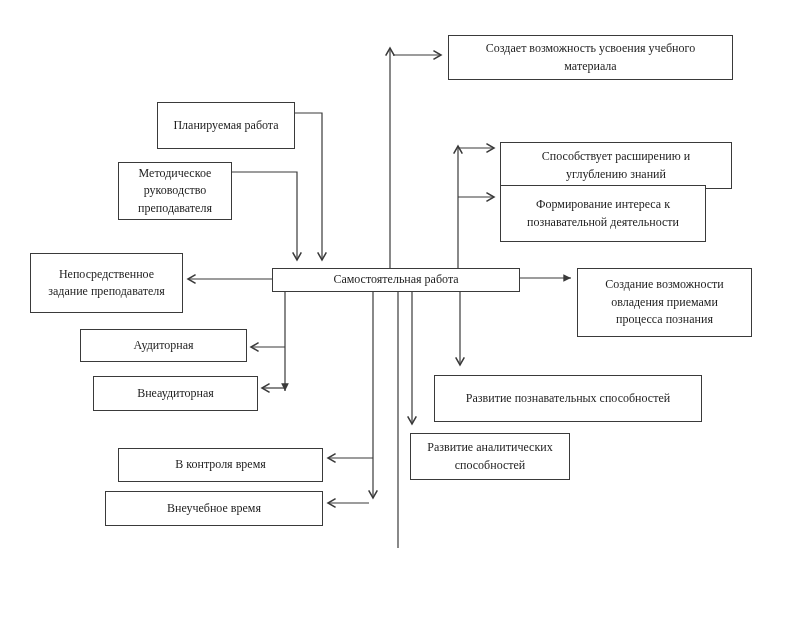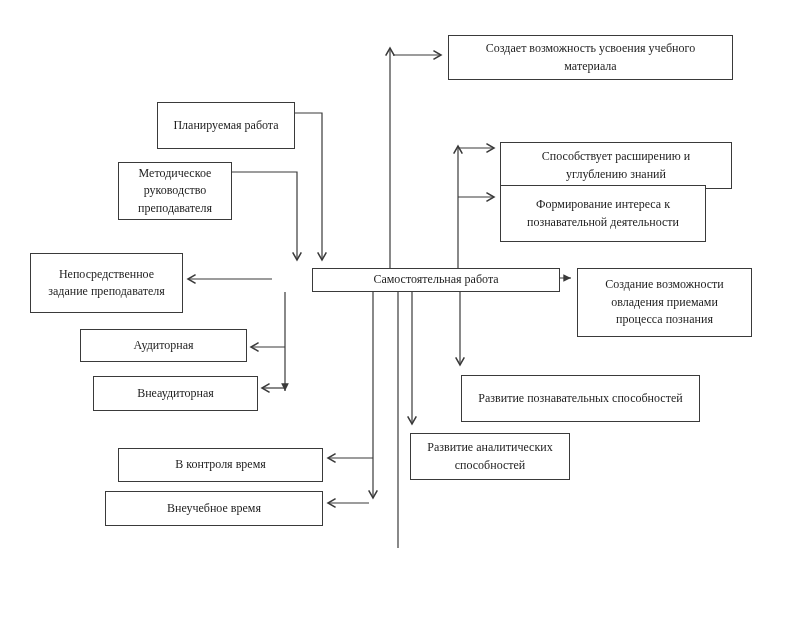--- a/index.html
+++ b/index.html
@@ -37,26 +37,26 @@
     padding: 2px 13px;
   }
   
   .n-planned        { left:157px; top:102px; width:138px; height:47px; }
   .n-methodical     { left:118px; top:162px; width:114px; height:58px; }
   .n-direct         { left:30px;  top:253px; width:153px; height:60px; }
   .n-classroom      { left:80px;  top:329px; width:167px; height:33px; }
   .n-extracurricular{ left:93px;  top:376px; width:165px; height:35px; }
   .n-studytime      { left:118px; top:448px; width:205px; height:34px; }
   .n-outsidetime    { left:105px; top:491px; width:218px; height:35px; }
-  .n-center         { left:272px; top:268px; width:248px; height:24px;margin-left:40px; }
+  .n-center         { left:272px; top:268px; width:248px; height:24px; }
   .n-enables        { left:448px; top:35px;  width:285px; height:45px; }
   .n-expands        { left:500px; top:126px; width:232px; height:47px;margin-top:16px; }
   .n-interest       { left:500px; top:185px; width:206px; height:57px; }
   .n-mastering      { left:577px; top:268px; width:175px; height:69px; }
-  .n-cognitive      { left:461px; top:375px; width:239px; height:47px;text-align:right; }
+  .n-cognitive      { left:434px; top:375px; width:268px; height:47px;text-align:right; }
   .n-analytical     { left:410px; top:433px; width:160px; height:47px; }
   .n-timemgmt       { left:283px; top:548px; width:230px; height:54px; }
 </style>
 </head>
 <body>
 
 <div class="stage">
 
   <svg class="connectors" viewBox="0 0 789 623" xmlns="http://www.w3.org/2000/svg">
     <defs>

